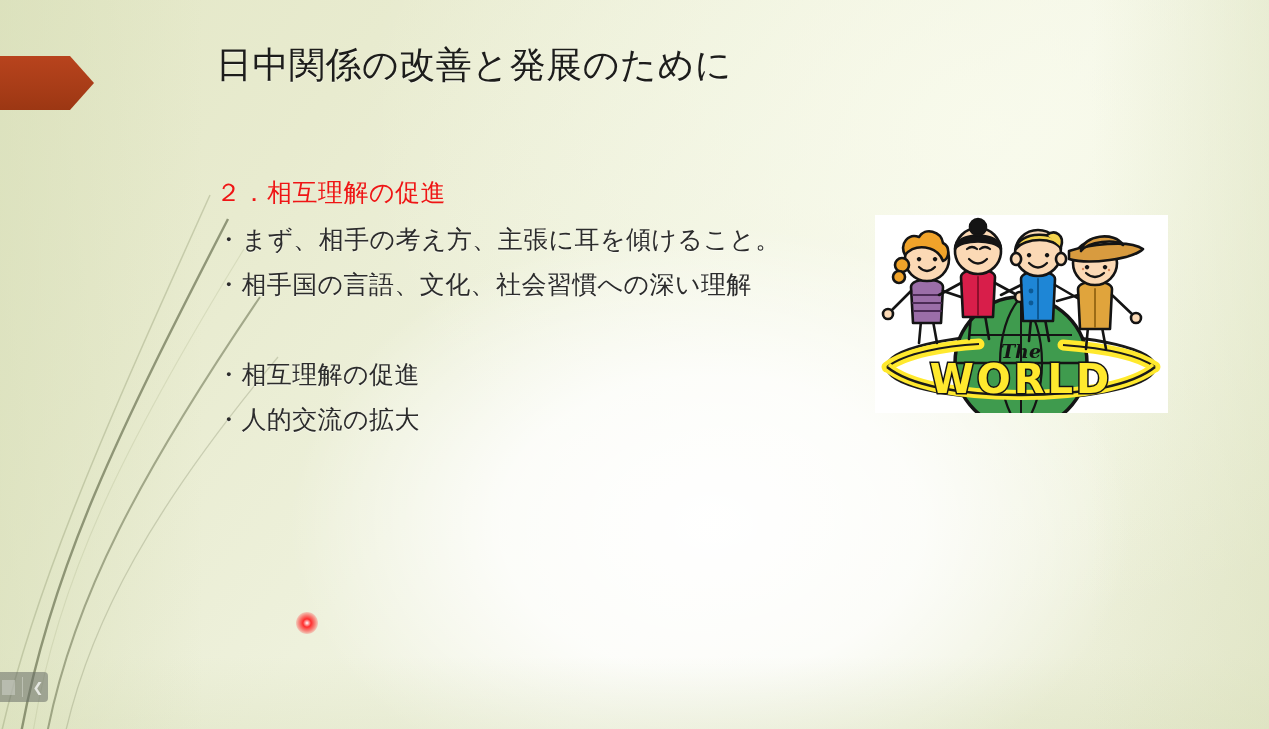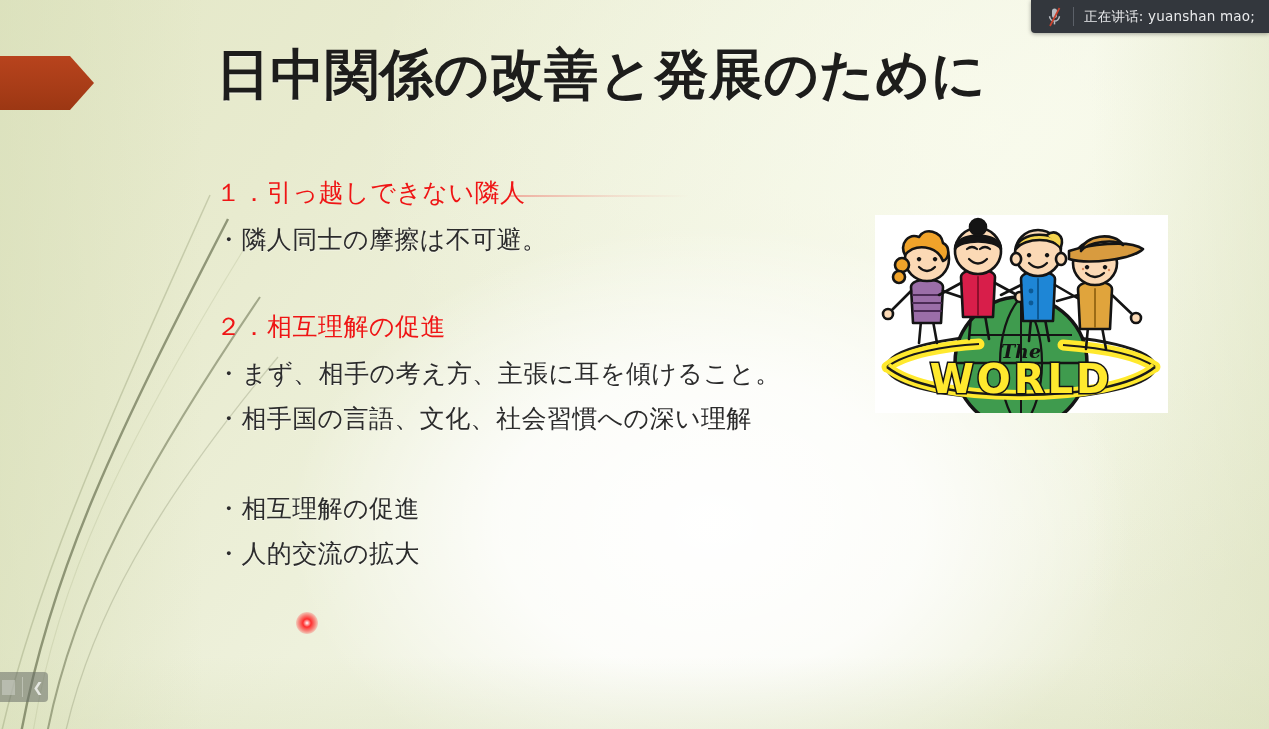--- a/index.html
+++ b/index.html
@@ -54,25 +54,25 @@
     height: 54px;
     background: linear-gradient(180deg, #b8431d 0%, #a93d18 55%, #9c3713 100%);
     clip-path: polygon(0 0, 70px 0, 94px 50%, 70px 100%, 0 100%);
   }
 
   
   .slide-title {
     position: absolute;
     left: 216px;
     top: 44px;
-    font-size: 54px;
+    font-size: 36px;
     line-height: 1.16;
     letter-spacing: 0.5px;
     color: #1d1d1b;
-    font-weight: 700;
+    font-weight: 400;
     white-space: nowrap;
     text-shadow: 0 1px 0 rgba(255,255,255,0.45);
   }
 
   
   .body-wrap {
     position: absolute;
     left: 216px;
     top: 176px;
     width: 700px;
@@ -212,26 +212,20 @@
       <path d="M72 640 C 96 478, 170 336, 284 150" fill="none" stroke="#9aa275" stroke-opacity="0.22" stroke-width="1.1"></path>
     </svg>
   </div>
 
   <div class="arrow-banner"></div>
 
   <div class="slide-title">日中関係の改善と発展のために</div>
 
   <div class="body-wrap">
 
-    <div class="sec sec-1">
-      <div class="sec-heading ruled">１．引っ越しできない隣人</div>
-      <div class="sec-lines">
-        <div class="b-line">・隣人同士の摩擦は不可避。</div>
-      </div>
-    </div>
 
     <div class="sec sec-2">
       <div class="sec-heading">２．相互理解の促進</div>
       <div class="sec-lines">
         <div class="b-line">・まず、相手の考え方、主張に耳を傾けること。</div>
         <div class="b-line">・相手国の言語、文化、社会習慣への深い理解</div>
       </div>
     </div>
 
     <div class="sec sec-3">
@@ -345,32 +339,20 @@
         <path d="M230 50 a2.2 2.2 0 1 0 0.1 0" fill="#141414" stroke="none"></path>
         <path d="M211 58 Q220 66 229 58" fill="none" stroke-width="2.2"></path>
         <circle cx="208" cy="54" r="1.2" fill="#d88a5a" stroke="none"></circle>
         <circle cx="234" cy="55" r="1.2" fill="#d88a5a" stroke="none"></circle>
       </g>
     </svg>
   </div>
 
   <div class="laser"></div>
 
-  <div class="speaker-bar">
-    <span class="mic-wrap">
-      <svg width="15" height="20" viewBox="0 0 15 20" aria-hidden="true">
-        <rect x="5" y="1.5" width="5" height="9.5" rx="2.5" fill="#b9bdc3"></rect>
-        <path d="M2.6 9.2 a4.9 4.9 0 0 0 9.8 0" fill="none" stroke="#b9bdc3" stroke-width="1.5"></path>
-        <path d="M7.5 14.2 V17.4" stroke="#b9bdc3" stroke-width="1.5"></path>
-        <path d="M3 19 L12.5 1" stroke="#c9432f" stroke-width="1.7"></path>
-      </svg>
-    </span>
-    <span class="divider"></span>
-    <span class="spk-text">正在讲话: yuanshan mao;</span>
-  </div>
 
   <div class="ctrl-stub">
     <span class="stub-box"></span>
     <span class="stub-div"></span>
     <span class="stub-chev">❮</span>
   </div>
 
 </div>
 
 </body></html>

